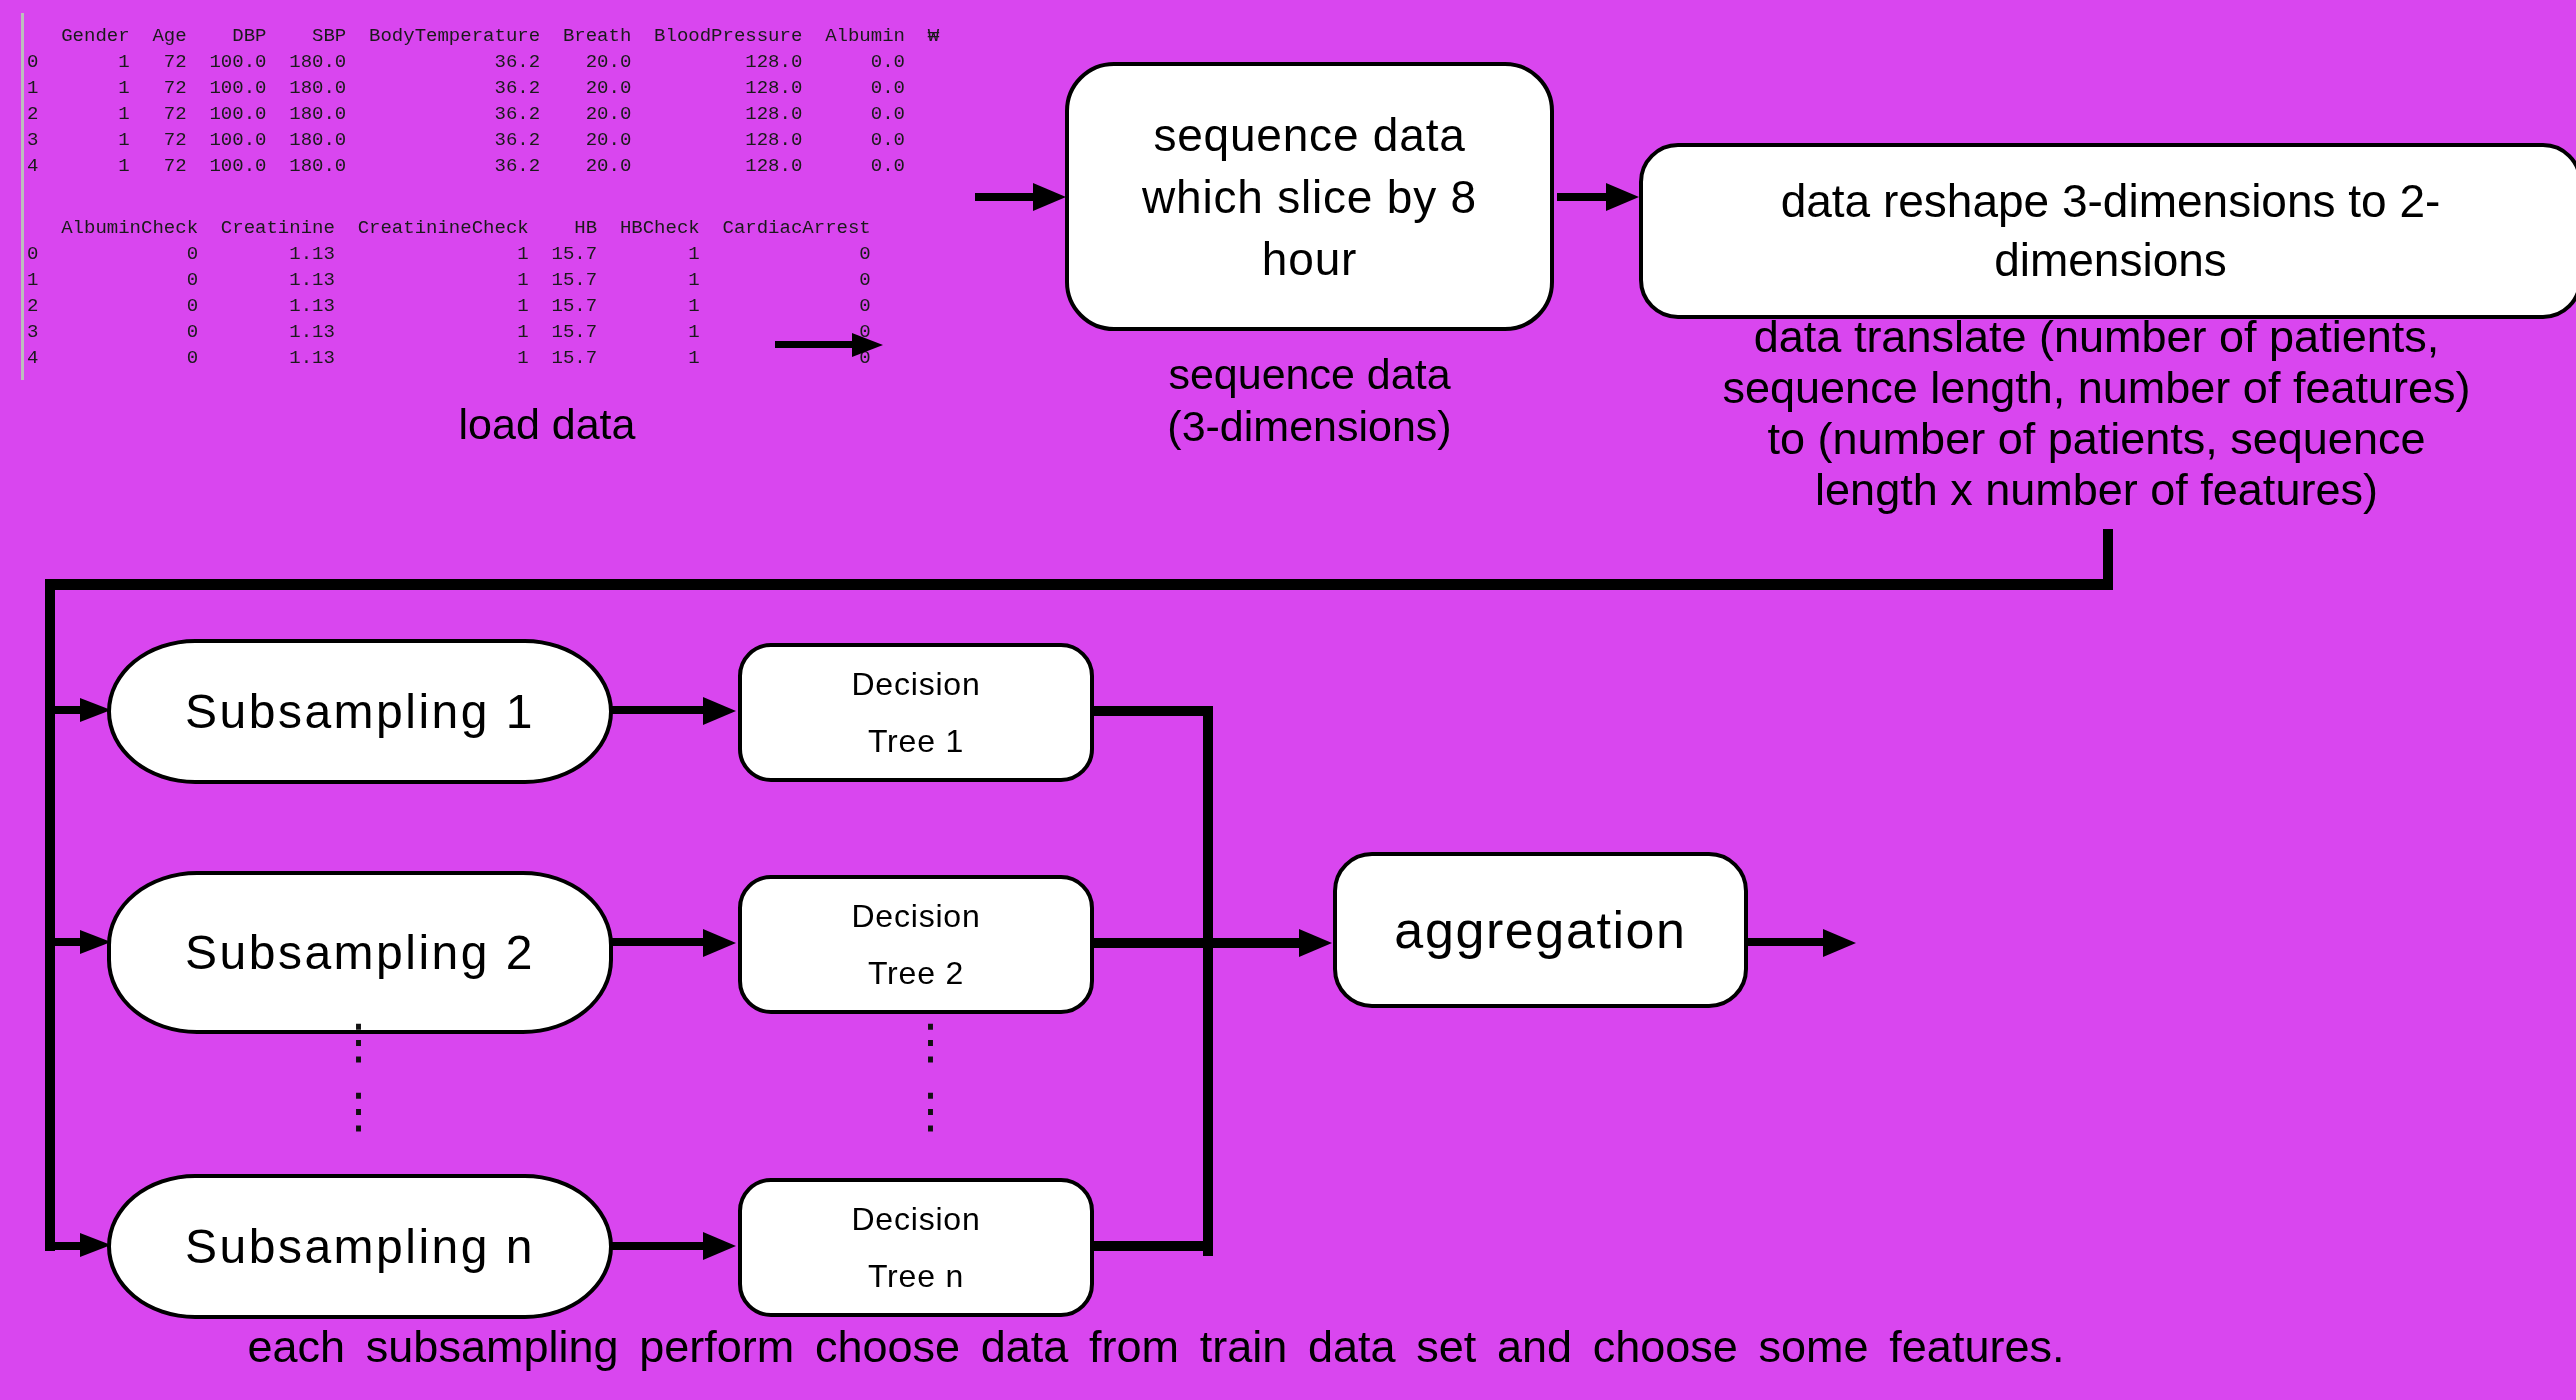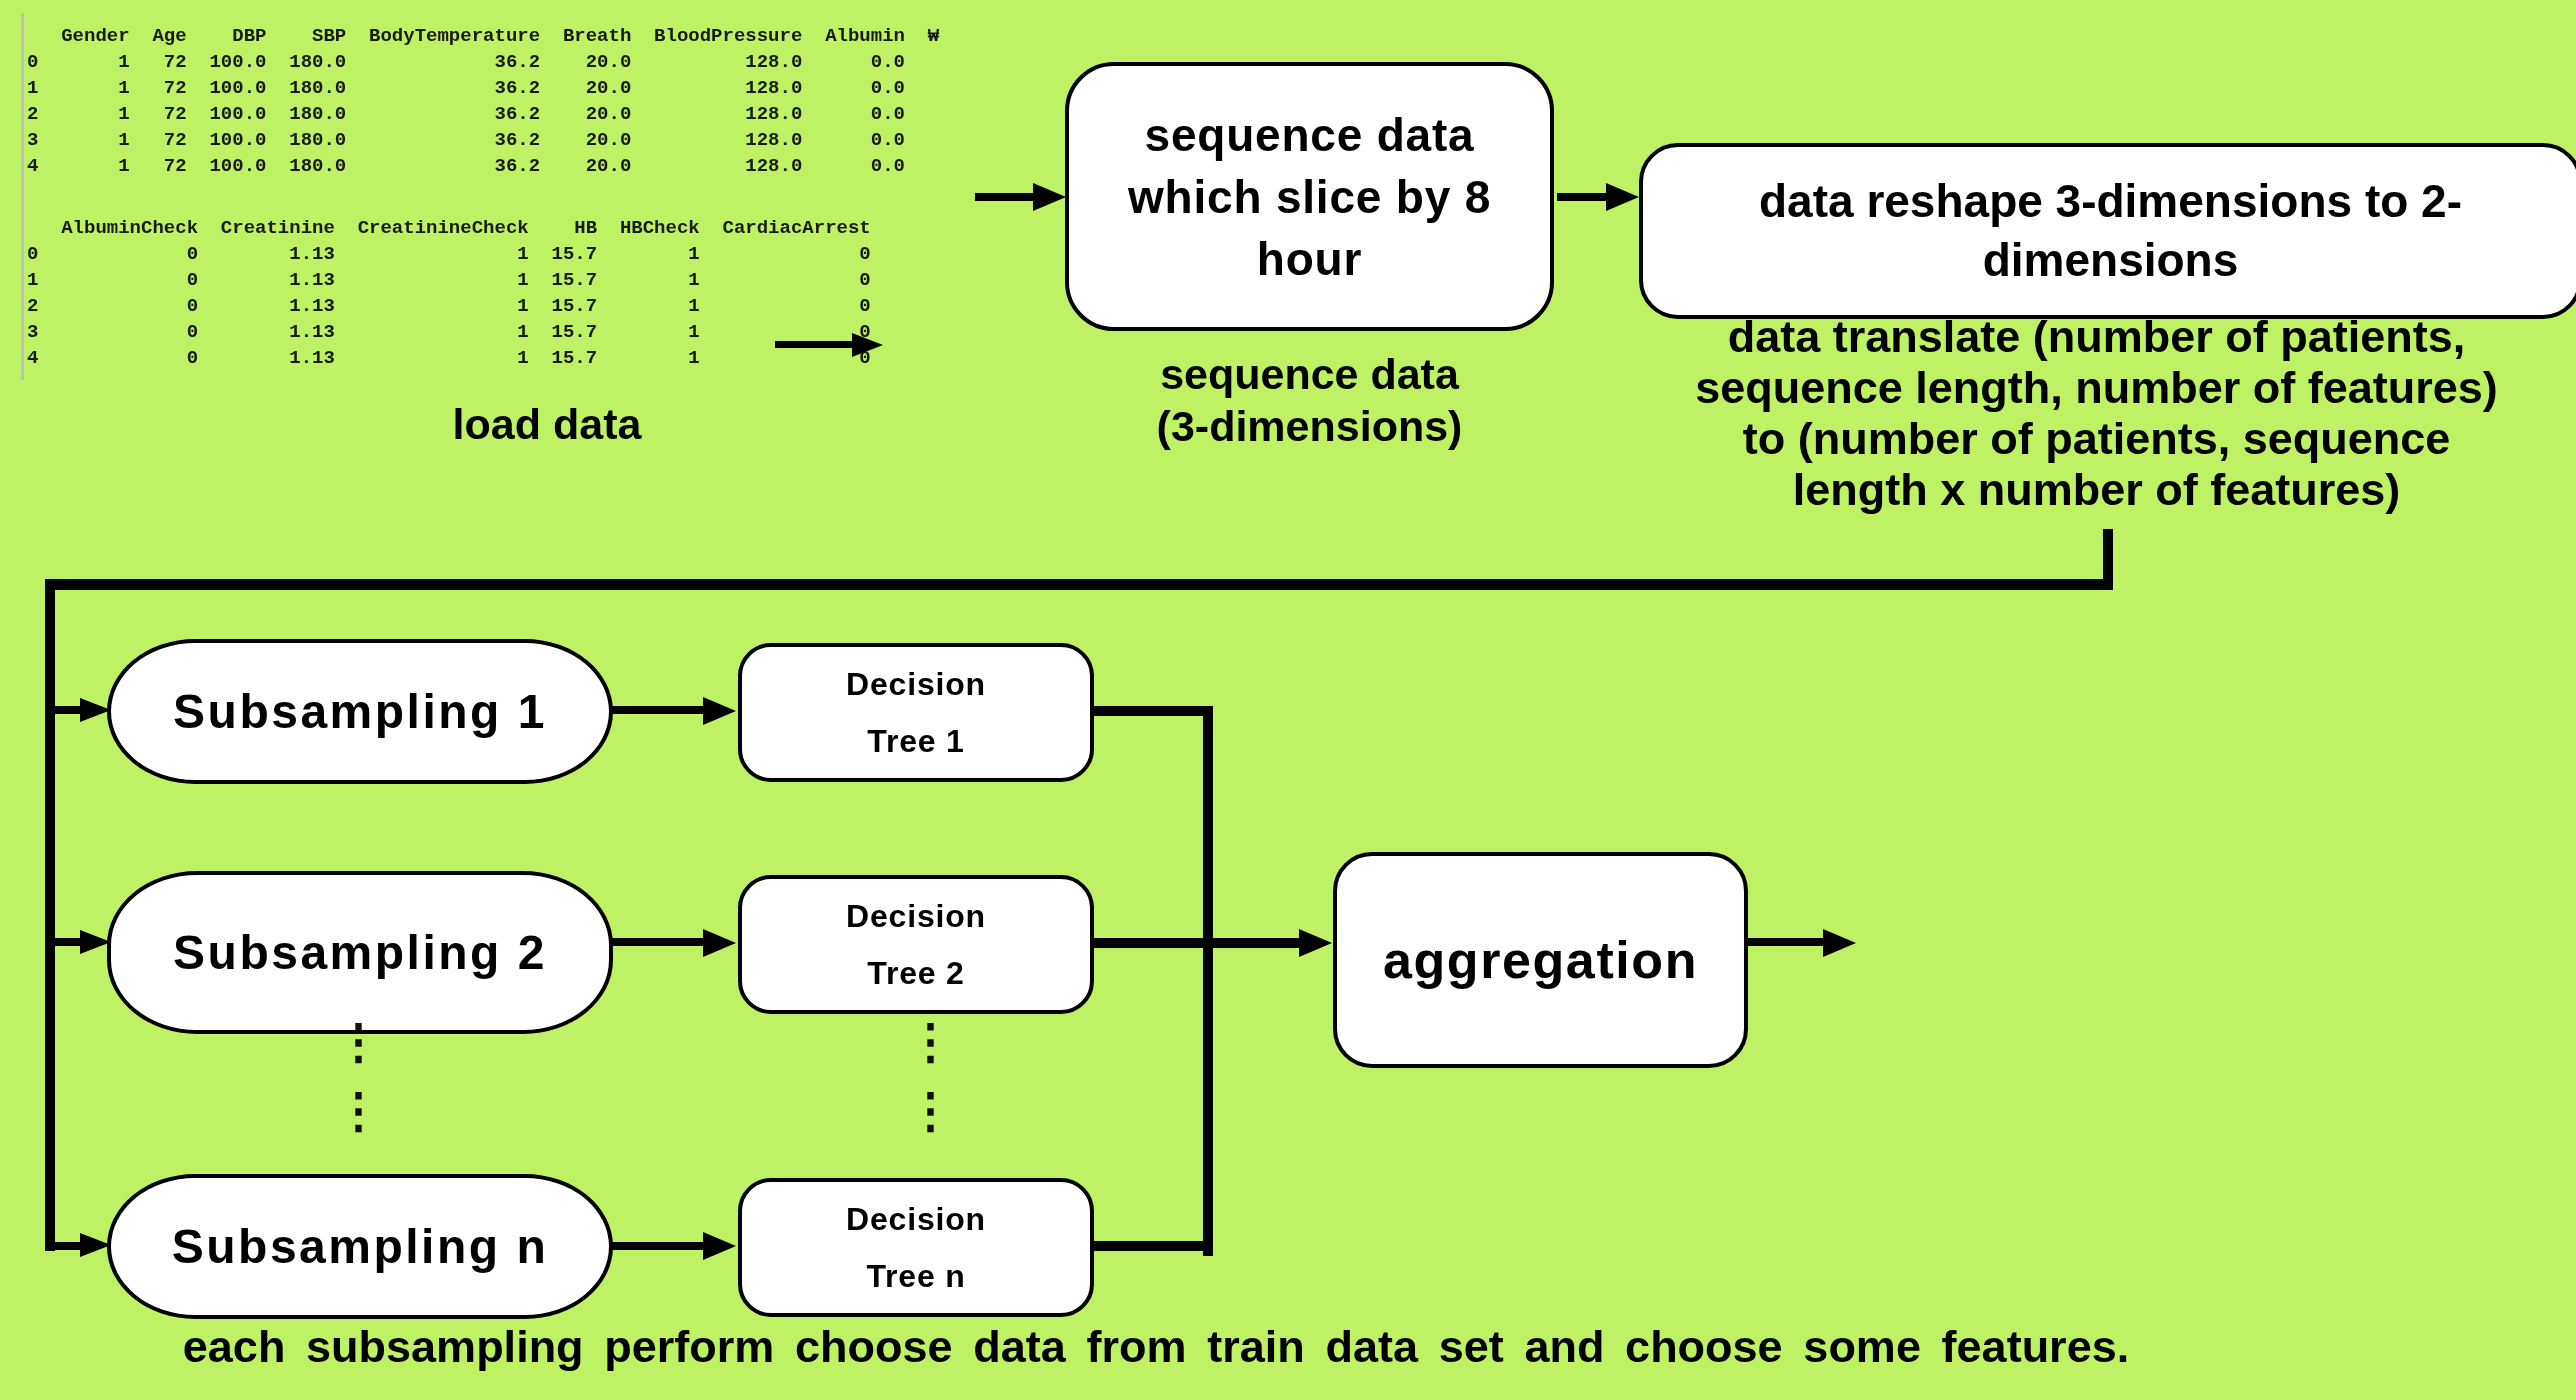--- a/index.html
+++ b/index.html
@@ -1,17 +1,17 @@
 <!DOCTYPE html>
 <html style="font-size:13px"><head>
 <meta charset="utf-8">
 <style>
   html,body{margin:0;padding:0;background:#fff;}
-  #canvas{position:relative;width:2576px;height:1401px;background:#bef264;overflow:hidden;
-          font-family:"Liberation Sans",sans-serif;color:#000;font-weight:bold;}
+  #canvas{position:relative;width:2576px;height:1401px;background:#d946ef;overflow:hidden;
+          font-family:"Liberation Sans",sans-serif;color:#000;}
   .hline{position:absolute;background:#000;}
   .vline{position:absolute;background:#000;}
   .ah-r{position:absolute;width:0;height:0;
         border-top:14px solid transparent;border-bottom:14px solid transparent;
         border-left:33px solid #000;}
   .ah-r.sm{border-top-width:12.3px;border-bottom-width:12.3px;border-left-width:31px;}
   .box{position:absolute;box-sizing:border-box;border:4.1px solid #000;background:#fff;
        display:flex;align-items:center;justify-content:center;text-align:center;
        white-space:pre-line;color:#000;}
   .rounded{border-radius:39px;}
@@ -106,21 +106,21 @@
       <div class="hline" style="left:1093px;top:1241px;width:120px;height:9.8px;"></div>
     </div>
 
   <div class="dots" style="left:334px;top:1018px;">⋮</div>
   <div class="dots" style="left:334px;top:1087px;">⋮</div>
   <div class="dots" style="left:906px;top:1018px;">⋮</div>
   <div class="dots" style="left:906px;top:1087px;">⋮</div>
 
   <div class="ah-r" style="left:1299px;top:929px;"></div>
 
-  <div class="box rounded agg-label" style="left:1333px;top:852px;width:415px;height:216px;">aggregation</div>
+  <div class="box rounded agg-label" style="left:1333px;top:852px;width:415px;height:156px;">aggregation</div>
 
   <div class="hline" style="left:1747px;top:938px;width:79px;height:8.2px;"></div>
   <div class="ah-r" style="left:1823px;top:929px;"></div>
 
 
   <div class="cap" style="left:148px;top:1321px;width:2016px;font-size:45px;word-spacing:8.2px;">each subsampling perform choose data from train data set and choose some features.</div>
 
 </div>
 
 

